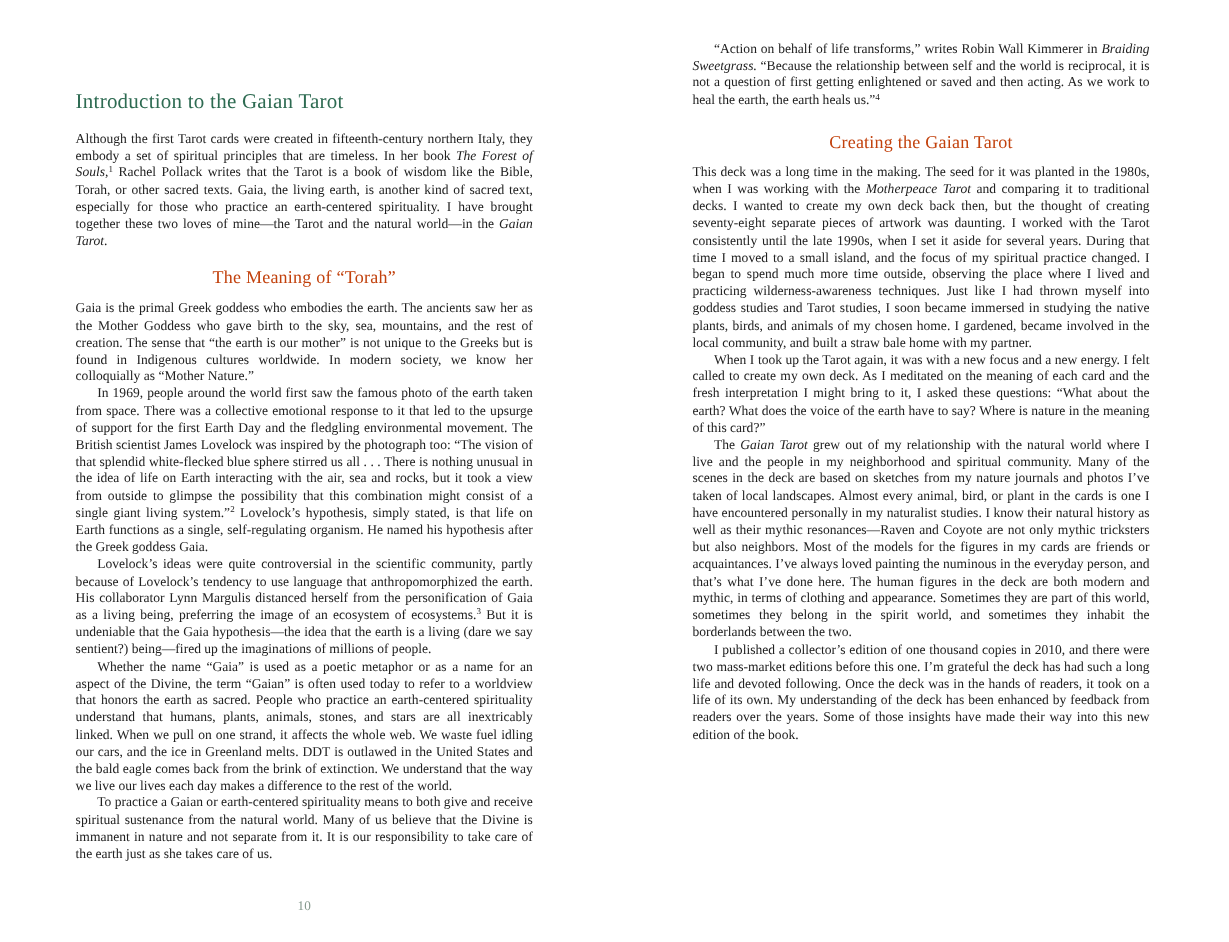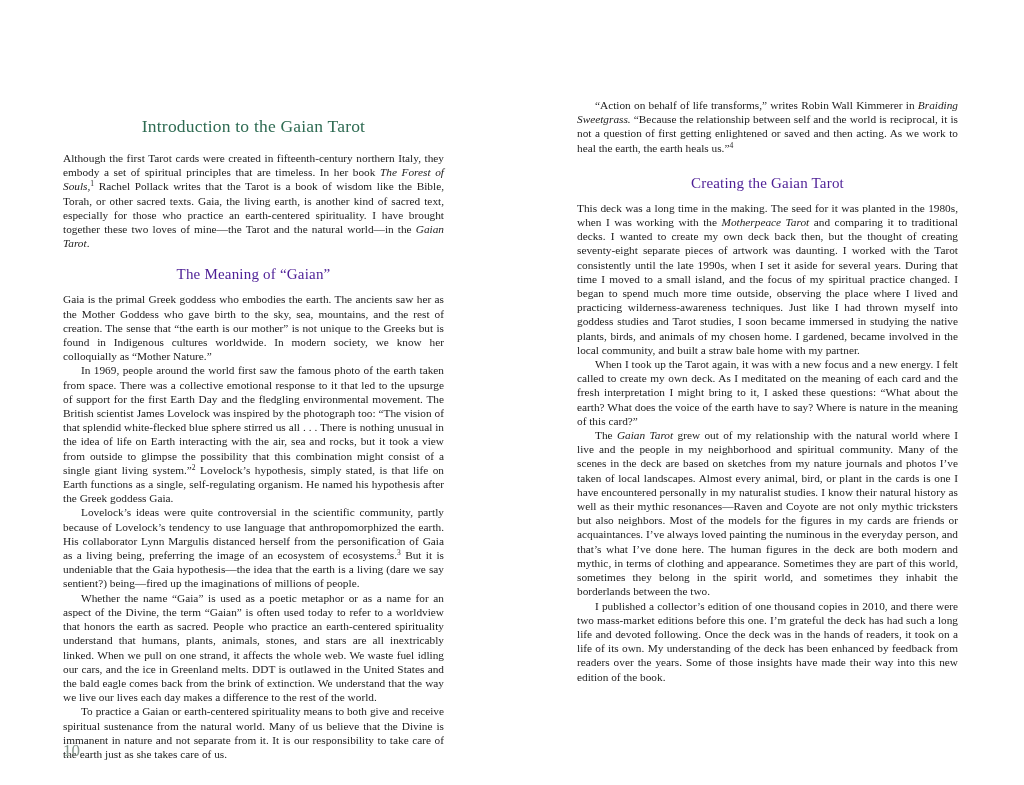--- a/index.html
+++ b/index.html
@@ -6,47 +6,47 @@
   body{
     width:1024px;height:785px;background:#ffffff;position:relative;
     font-family:"Liberation Serif","DejaVu Serif",serif;
     -webkit-font-smoothing:antialiased;
   }
   .page{position:absolute;top:0;height:785px;}
   #pageL{left:63px;width:381px;}
   #pageR{left:577px;width:381px;}
   h1.chapter{
     font-size:17.5px;font-weight:normal;color:#2e6b52;
-    text-align:center;margin:0 0 14px;padding-top:116px;letter-spacing:.2px;
+    text-align:left;margin:0 0 14px;padding-top:74px;letter-spacing:.2px;
   }
   h2.section{
-    font-size:15px;font-weight:normal;color:#4c1d95;
+    font-size:15px;font-weight:normal;color:#c2410c;
     text-align:center;margin:16px 0 9px;letter-spacing:.2px;
   }
   #pageR h2.section{margin-top:20px;}
   p.body{
     font-size:11.3px;line-height:14.2px;color:#212121;
     text-align:justify;margin:0;
   }
   p.indent{text-indent:18px;}
-  p.first-right{margin-top:98px;}
+  p.first-right{margin-top:34px;}
   p.body em{font-style:italic;}
   p.body sup{font-size:7.5px;line-height:0;vertical-align:4px;}
   .pagenum{
     position:absolute;bottom:24px;left:0;width:100%;
-    text-align:left;font-size:17px;color:#84988c;
+    text-align:center;font-size:11px;color:#84988c;
   }
 </style>
 </head>
 <body>
 
 <div class="page" id="pageL">
   <h1 class="chapter">Introduction to the Gaian Tarot</h1>
   <p class="body"><span>Although the first Tarot cards were created in fifteenth-century northern Italy, they embody a set of spiritual principles that are timeless. In her book </span><em>The Forest of Souls,</em><sup>1</sup><span> Rachel Pollack writes that the Tarot is a book of wisdom like the Bible, Torah, or other sacred texts. Gaia, the living earth, is another kind of sacred text, especially for those who practice an earth-centered spirituality. I have brought together these two loves of mine—the Tarot and the natural world—in the </span><em>Gaian Tarot</em><span>.</span></p>
-  <h2 class="section">The Meaning of “Gaian”</h2>
+  <h2 class="section">The Meaning of “Torah”</h2>
   <p class="body"><span>Gaia is the primal Greek goddess who embodies the earth. The ancients saw her as the Mother Goddess who gave birth to the sky, sea, mountains, and the rest of creation. The sense that “the earth is our mother” is not unique to the Greeks but is found in Indigenous cultures worldwide. In modern society, we know her colloquially as “Mother Nature.”</span></p>
   <p class="body indent"><span>In 1969, people around the world first saw the famous photo of the earth taken from space. There was a collective emotional response to it that led to the upsurge of support for the first Earth Day and the fledgling environmental movement. The British scientist James Lovelock was inspired by the photograph too: “The vision of that splendid white-flecked blue sphere stirred us all . . . There is nothing unusual in the idea of life on Earth interacting with the air, sea and rocks, but it took a view from outside to glimpse the possibility that this combination might consist of a single giant living system.”</span><sup>2</sup><span> Lovelock’s hypothesis, simply stated, is that life on Earth functions as a single, self-regulating organism. He named his hypothesis after the Greek goddess Gaia.</span></p>
   <p class="body indent"><span>Lovelock’s ideas were quite controversial in the scientific community, partly because of Lovelock’s tendency to use language that anthropomorphized the earth. His collaborator Lynn Margulis distanced herself from the personification of Gaia as a living being, preferring the image of an ecosystem of ecosystems.</span><sup>3</sup><span> But it is undeniable that the Gaia hypothesis—the idea that the earth is a living (dare we say sentient?) being—fired up the imaginations of millions of people.</span></p>
   <p class="body indent"><span>Whether the name “Gaia” is used as a poetic metaphor or as a name for an aspect of the Divine, the term “Gaian” is often used today to refer to a worldview that honors the earth as sacred. People who practice an earth-centered spirituality understand that humans, plants, animals, stones, and stars are all inextricably linked. When we pull on one strand, it affects the whole web. We waste fuel idling our cars, and the ice in Greenland melts. DDT is outlawed in the United States and the bald eagle comes back from the brink of extinction. We understand that the way we live our lives each day makes a difference to the rest of the world.</span></p>
   <p class="body indent"><span>To practice a Gaian or earth-centered spirituality means to both give and receive spiritual sustenance from the natural world. Many of us believe that the Divine is immanent in nature and not separate from it. It is our responsibility to take care of the earth just as she takes care of us.</span></p>
   <div class="pagenum">10</div>
 </div>
 
 <div class="page" id="pageR">
   <p class="body indent first-right"><span>“Action on behalf of life transforms,” writes Robin Wall Kimmerer in </span><em>Braiding Sweetgrass.</em><span> “Because the relationship between self and the world is reciprocal, it is not a question of first getting enlightened or saved and then acting. As we work to heal the earth, the earth heals us.”</span><sup>4</sup></p>

